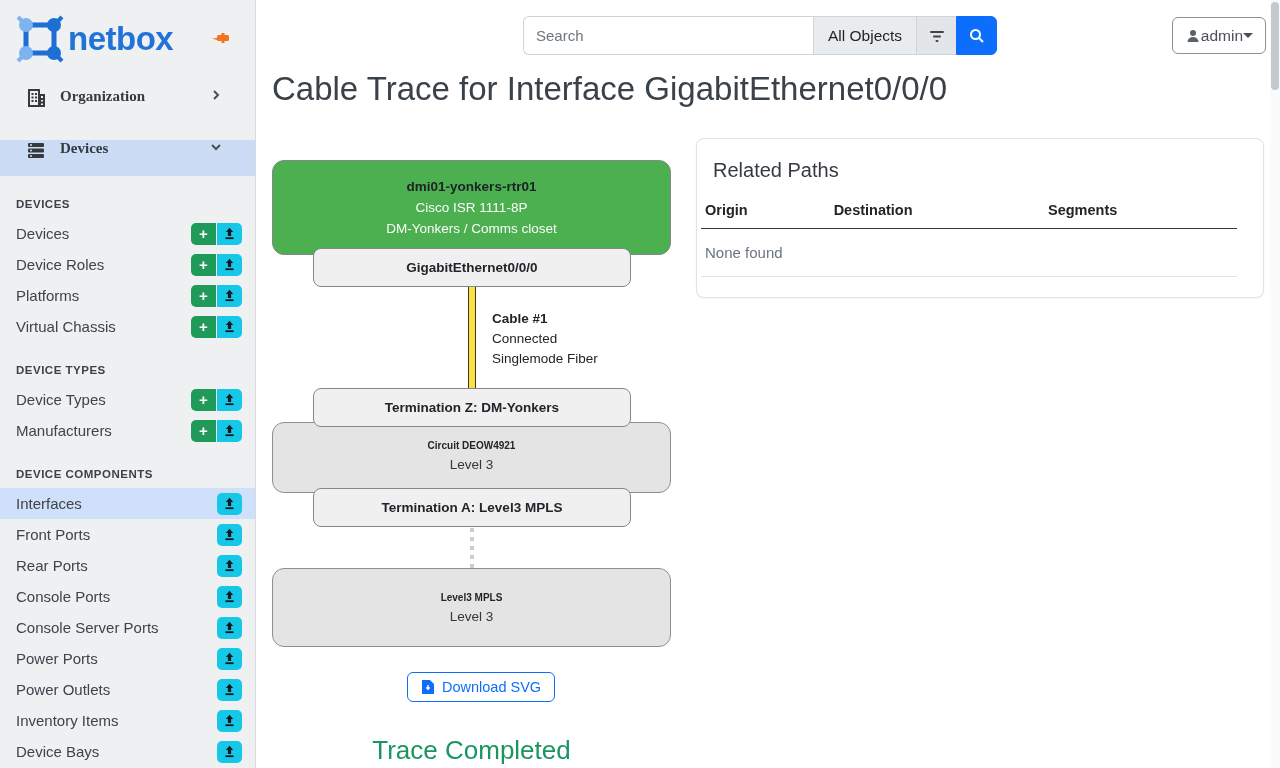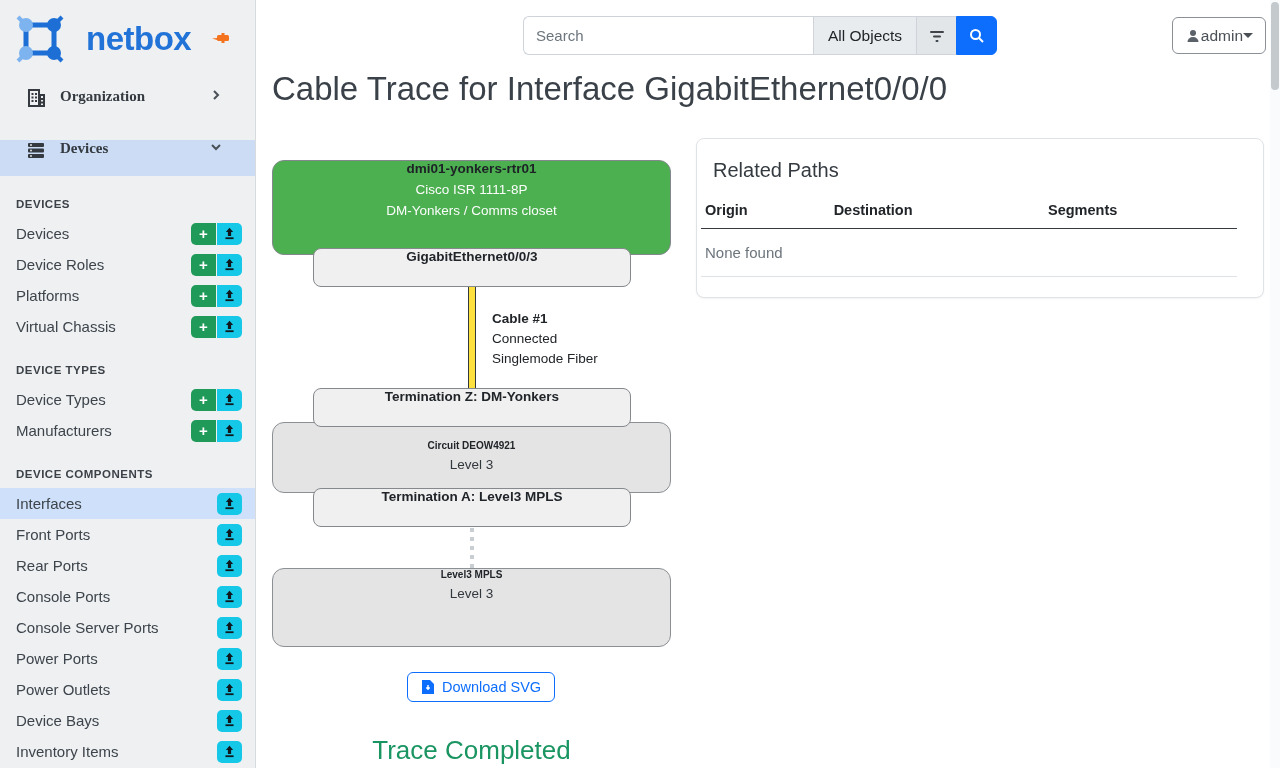--- a/index.html
+++ b/index.html
@@ -2,21 +2,21 @@
 <html><head>
 <meta charset="utf-8">
 <style>
   * { margin:0; padding:0; box-sizing:border-box; }
   html,body { width:1280px; height:768px; overflow:hidden; background:#fff;
     font-family:"Liberation Sans", sans-serif; }
 
   
   #sidebar { position:fixed; left:0; top:0; width:256px; height:768px;
     background:#eef0f2; border-right:1px solid #d8dbde; z-index:5; }
-  .logo-row { display:flex; align-items:center; gap:20px; padding:13px 14px; height:78px; }
+  .logo-row { display:flex; align-items:center; gap:2px; padding:13px 14px; height:78px; }
   .logo-text { font-size:33px; font-weight:600; color:#2273d8; letter-spacing:-0.5px; }
   .pin-btn { position:absolute; top:29px; right:24px; width:20px; height:20px; cursor:pointer; }
   .nav-group { display:flex; align-items:flex-start; height:36px; padding:0 26px; cursor:pointer;font-family:Liberation Serif, serif; }
   .nav-group .grp-icon { width:22px; margin-right:12px; color:#343a40; display:flex; }
   .nav-group .grp-label { font-size:15px; font-weight:700; color:#343a40; flex:1; }
   .nav-group .chev { color:#495057; display:flex; margin-right:6px; }
   .nav-group.active { background:#cbdcf4; }
   #grp-org { margin-top:10px; }
   #grp-dev { margin-top:16px; }
 
@@ -51,21 +51,21 @@
   .user-btn { position:absolute; right:14px; top:17px; height:37px; display:flex; align-items:center;
     padding:0 12px; border:1px solid #8a9096; border-radius:6px; background:#fff;
     color:#4a5056; font-size:15.5px; cursor:pointer; }
   .caret-down { width:0; height:0; border-left:5px solid transparent; border-right:5px solid transparent;
     border-top:5px solid #4a5056; }
 
   .page-title { position:absolute; left:16px; top:70px; font-size:33px; font-weight:400; color:#3a4148; }
 
   
   .tbox { position:absolute; display:flex; flex-direction:column; align-items:center;
-    justify-content:flex-start; text-align:center; }
+    justify-content:center; text-align:center; }
   .box-device { left:16px; top:160px; width:399px; height:95px; background:#4caf50;
     border:1px solid #83888d; border-radius:12px; gap:6px; }
   .box-device .dev-name { font-size:13.5px; font-weight:700; color:#1d2226; }
   .box-device .dev-sub { font-size:13.5px; color:#fbfdfb; }
   .box-port { left:57px; width:318px; height:39px; background:#f0f0f0;
     border:1px solid #85898d; border-radius:8px; z-index:3; }
   .box-port .port-label { font-size:13.5px; font-weight:700; color:#212529; }
   #iface-box { top:248px; }
   #termz-box { top:388px; }
   #terma-box { top:488px; }
@@ -337,32 +337,32 @@
     <span class="btn-pair">
       <button class="mini-btn mini-import solo">
           <svg width="13" height="13" viewBox="0 0 16 16">
             <path d="M8 1 L3.5 6 H6 v5 h4 V6 h2.5 Z" fill="#10181d"></path>
             <rect x="3" y="12.7" width="10" height="2.2" fill="#10181d"></rect>
           </svg>
         </button>
     </span>
   </div>
   <div class="side-item">
+    <span class="item-label">Inventory Items</span>
+    <span class="btn-pair">
+      <button class="mini-btn mini-import solo">
+          <svg width="13" height="13" viewBox="0 0 16 16">
+            <path d="M8 1 L3.5 6 H6 v5 h4 V6 h2.5 Z" fill="#10181d"></path>
+            <rect x="3" y="12.7" width="10" height="2.2" fill="#10181d"></rect>
+          </svg>
+        </button>
+    </span>
+  </div>
+  <div class="side-item">
     <span class="item-label">Device Bays</span>
-    <span class="btn-pair">
-      <button class="mini-btn mini-import solo">
-          <svg width="13" height="13" viewBox="0 0 16 16">
-            <path d="M8 1 L3.5 6 H6 v5 h4 V6 h2.5 Z" fill="#10181d"></path>
-            <rect x="3" y="12.7" width="10" height="2.2" fill="#10181d"></rect>
-          </svg>
-        </button>
-    </span>
-  </div>
-  <div class="side-item">
-    <span class="item-label">Inventory Items</span>
     <span class="btn-pair">
       <button class="mini-btn mini-import solo">
           <svg width="13" height="13" viewBox="0 0 16 16">
             <path d="M8 1 L3.5 6 H6 v5 h4 V6 h2.5 Z" fill="#10181d"></path>
             <rect x="3" y="12.7" width="10" height="2.2" fill="#10181d"></rect>
           </svg>
         </button>
     </span>
   </div>
 </div>
@@ -398,21 +398,21 @@
 
   <h1 class="page-title">Cable Trace for Interface GigabitEthernet0/0/0</h1>
 
   <div class="tbox box-device">
     <span class="dev-name">dmi01-yonkers-rtr01</span>
     <span class="dev-sub">Cisco ISR 1111-8P</span>
     <span class="dev-sub">DM-Yonkers / Comms closet</span>
   </div>
 
   <div class="tbox box-port" id="iface-box">
-    <span class="port-label">GigabitEthernet0/0/3</span>
+    <span class="port-label">GigabitEthernet0/0/0</span>
   </div>
 
   <div class="cable-line"></div>
   <div class="cable-text">
     <div class="cable-id">Cable #1</div>
     <div>Connected</div>
     <div>Singlemode Fiber</div>
   </div>
 
   <div class="tbox box-port" id="termz-box">

